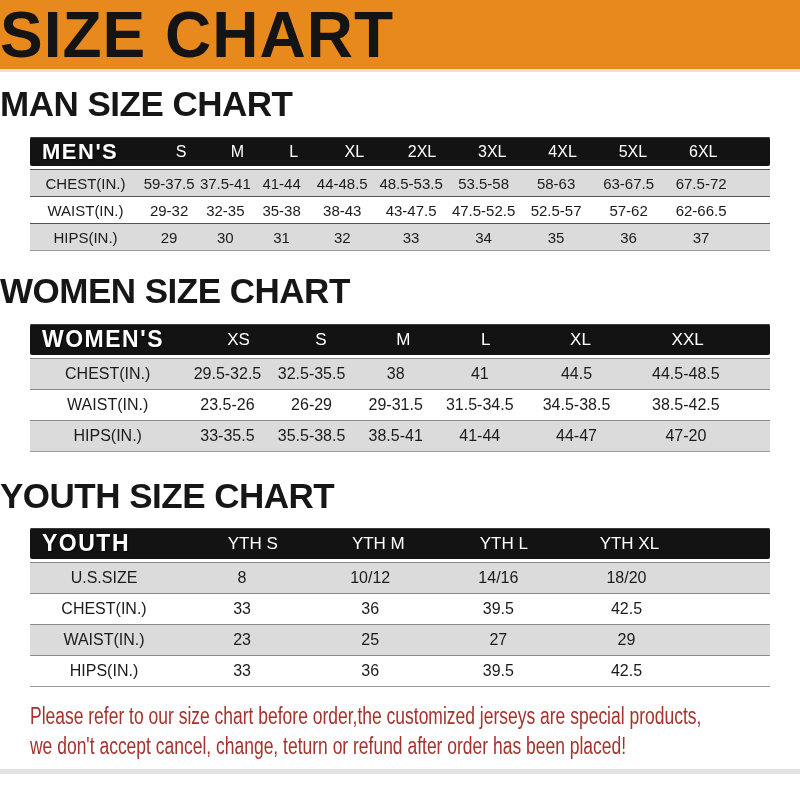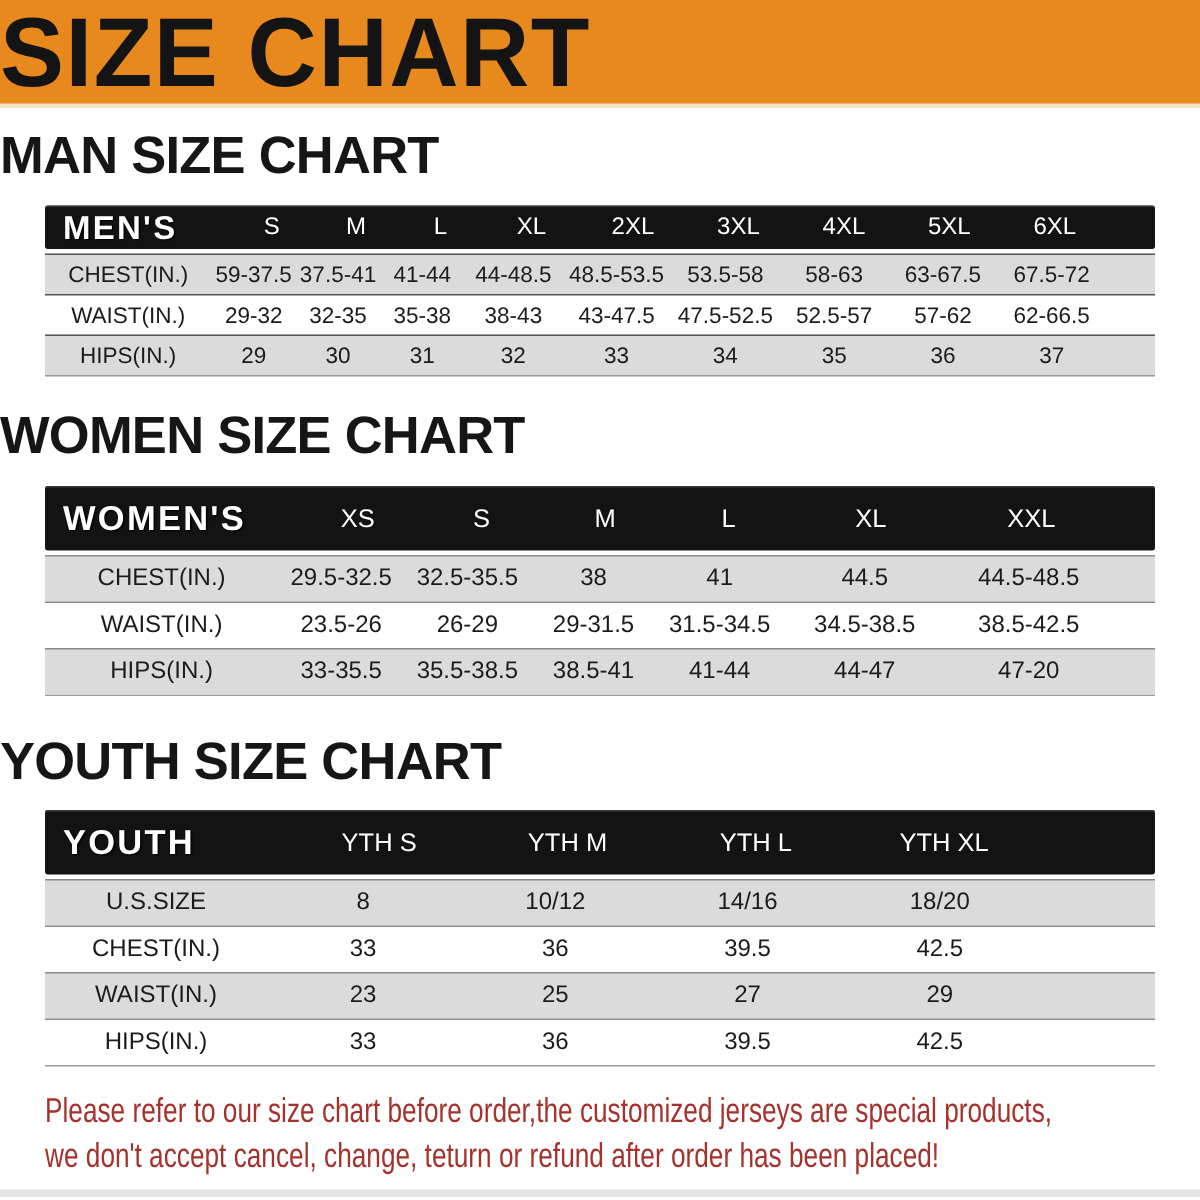--- a/index.html
+++ b/index.html
@@ -43,21 +43,21 @@
   
   #t-men .bar{height:29px;font-size:16px}
   #t-men .bar .lab{font-size:22px}
   #t-men .trow{height:26px;font-size:15px;border-top:1px solid #555}
   #t-men .r > :nth-child(1){flex:0 0 15%}
   #t-men .r > :nth-child(2),#t-men .r > :nth-child(3),#t-men .r > :nth-child(4){flex:0 0 7.6%}
   #t-men .r > :nth-child(5){flex:0 0 8.8%}
   #t-men .r > :nth-child(n+6){flex:1 1 0}
   #t-men .r > .sp{flex:0.45 1 0}
   
-  #t-women .bar,#t-youth .bar{height:43px;font-size:17px}
+  #t-women .bar,#t-youth .bar{height:31px;font-size:17px}
   #t-women .bar .lab,#t-youth .bar .lab{font-size:23px}
   #t-women .trow,#t-youth .trow{height:30px;font-size:16px;border-top:1px solid #8a8a8a}
   #t-women .r > :nth-child(1){flex:0 0 21%}
   #t-women .r > :nth-child(n+2){flex:1 1 0}
   #t-women .r > :nth-child(6),#t-women .r > :nth-child(7){flex:1.3 1 0}
   #t-women .r > .sp{flex:0.35 1 0}
   #t-youth .r > :nth-child(1){flex:0 0 20%}
   #t-youth .r > :nth-child(n+2){flex:1 1 0}
   #t-youth .r > .sp{flex:0.62 1 0}
   

